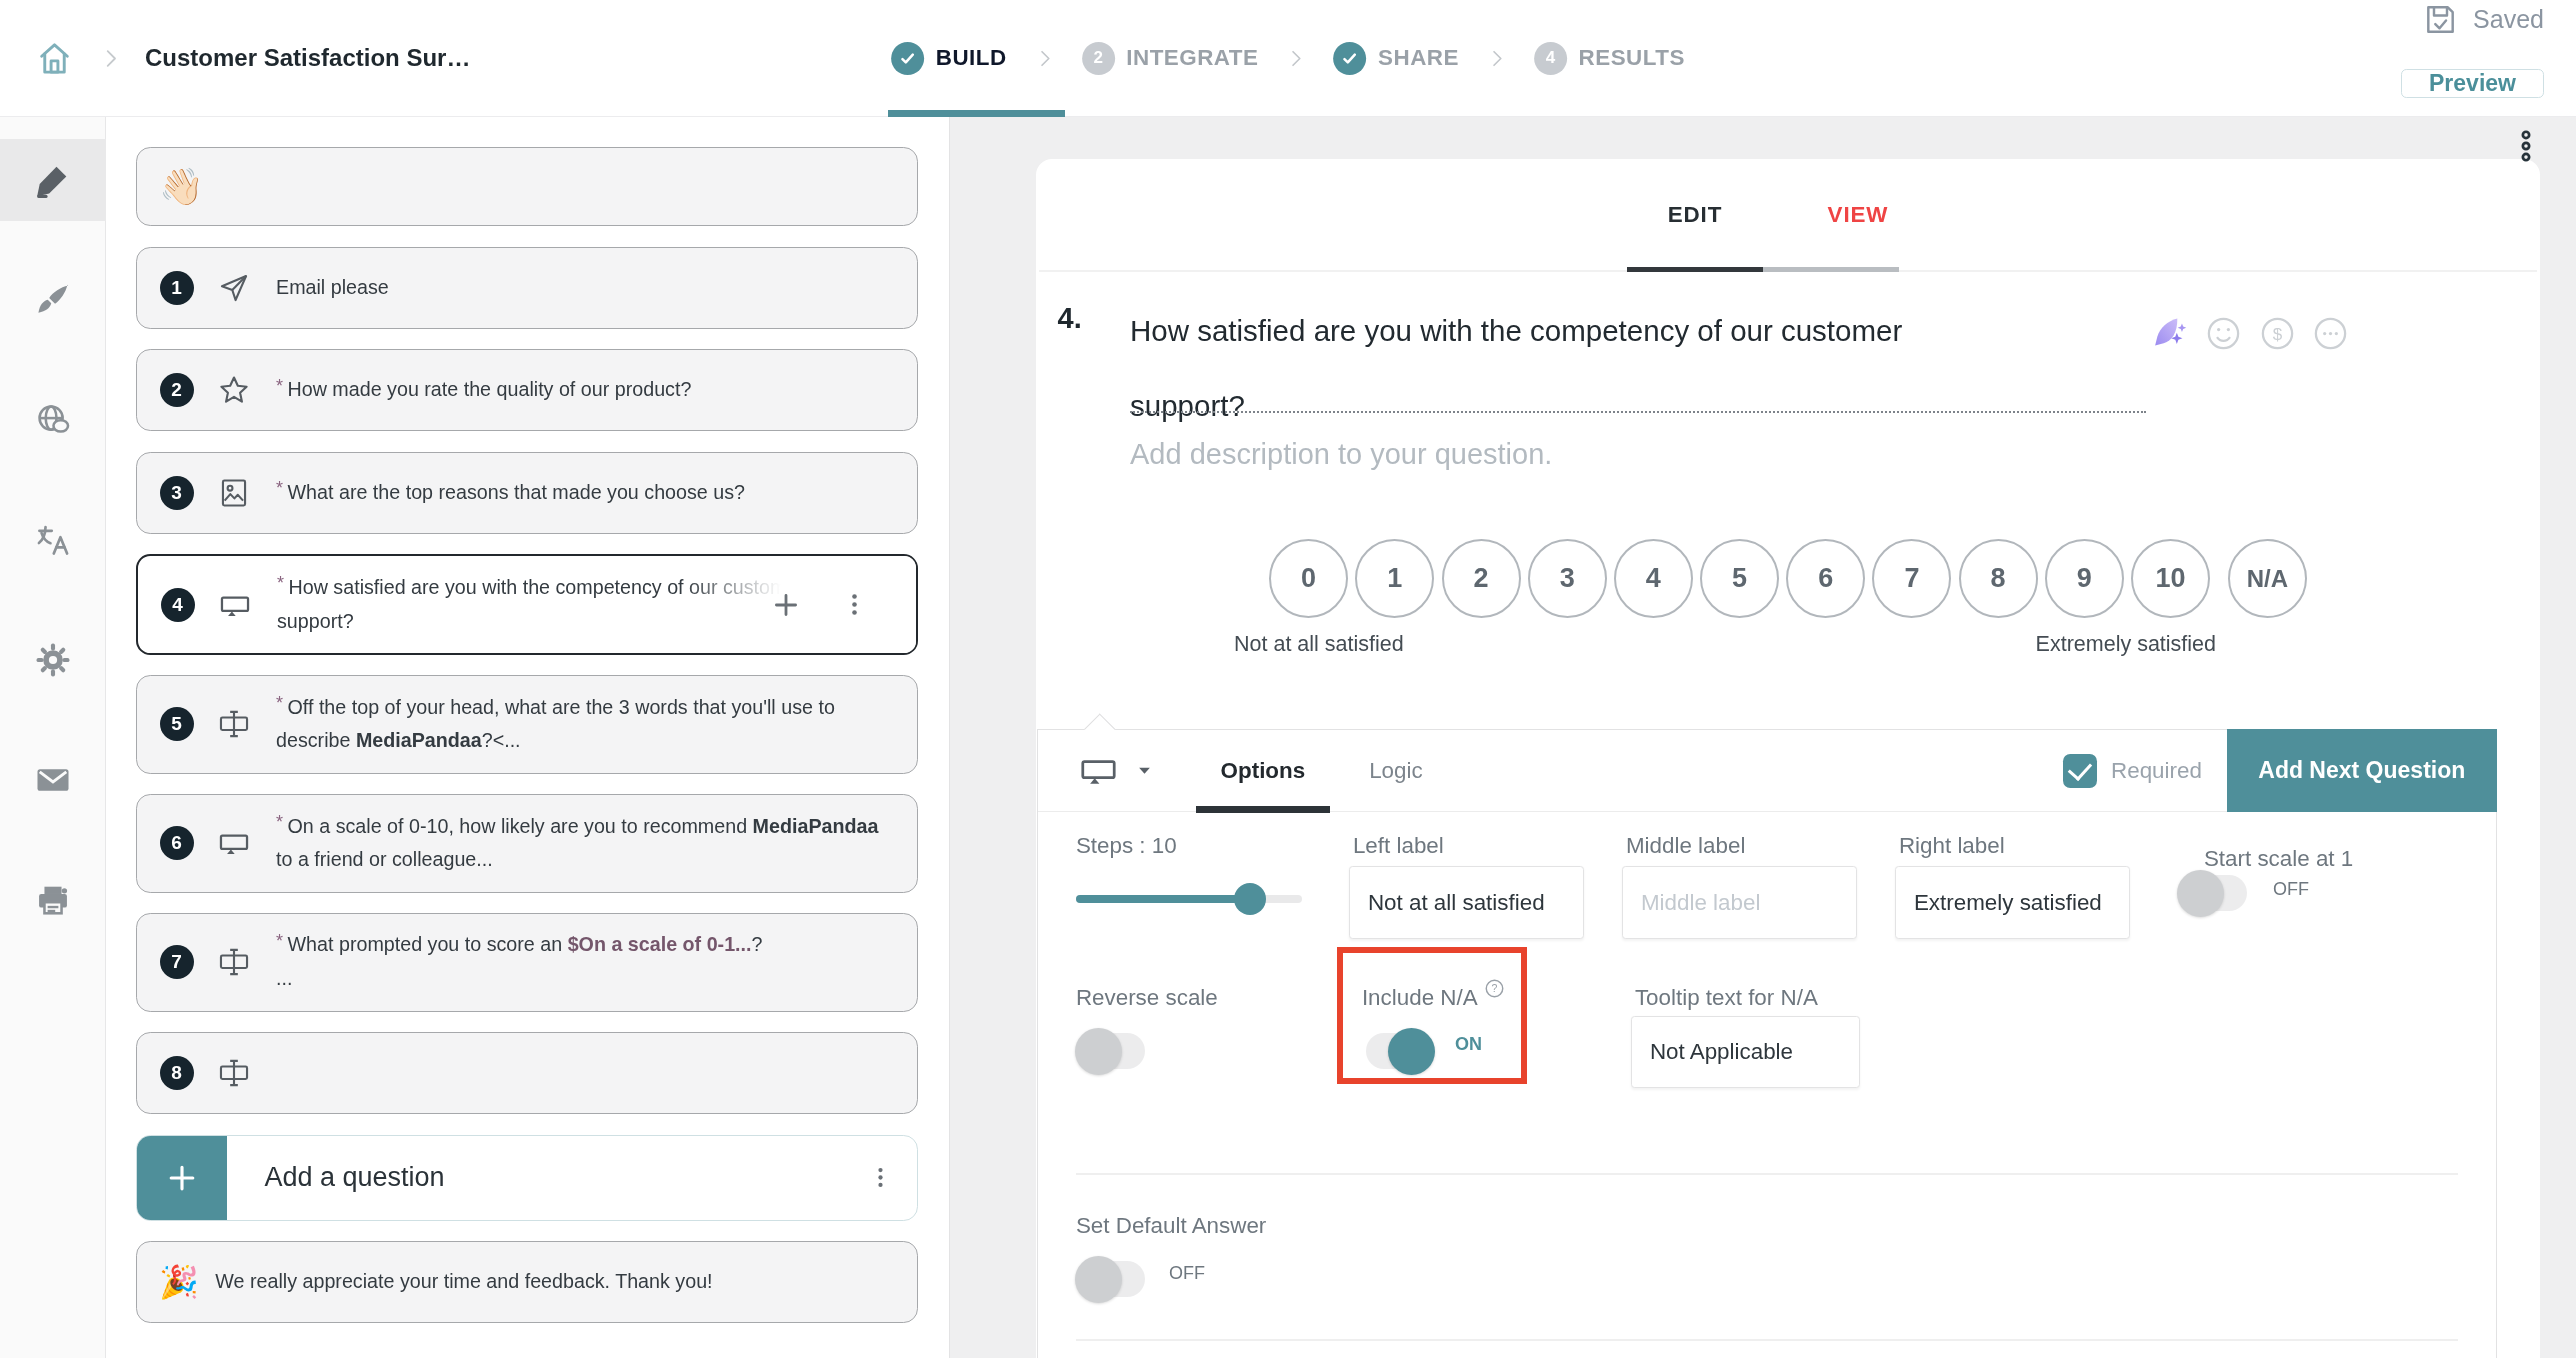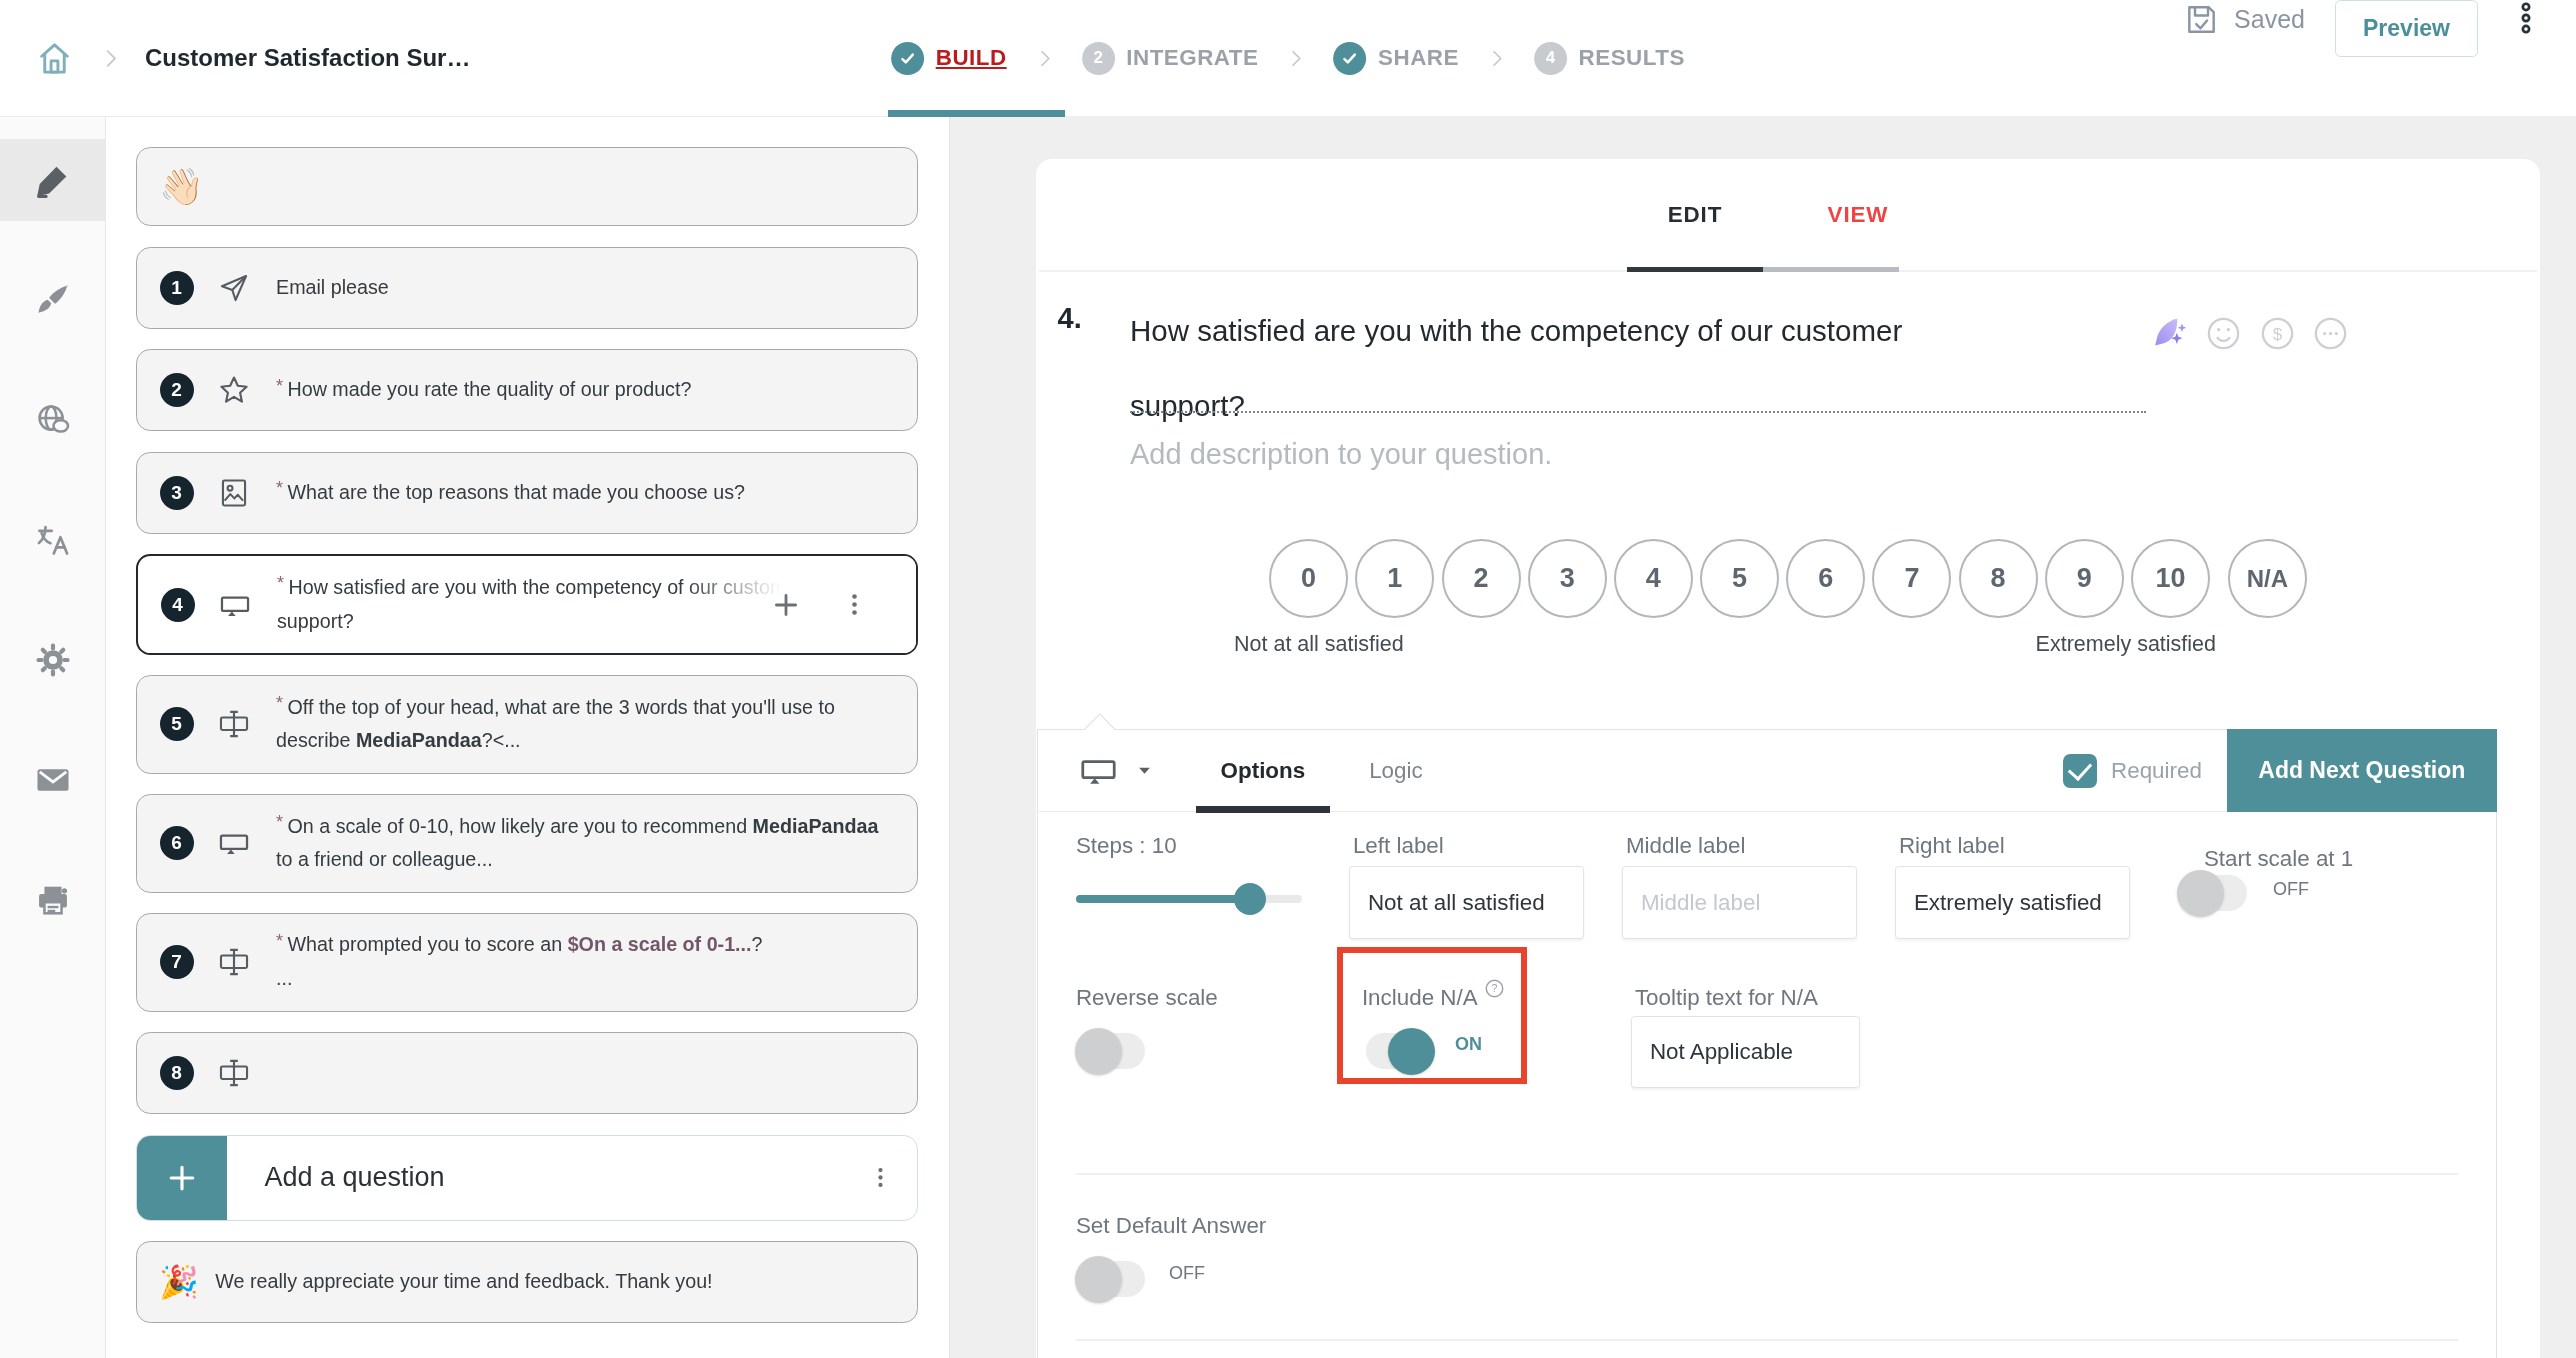--- a/index.html
+++ b/index.html
@@ -11,24 +11,24 @@
   .header { position:absolute; top:0; left:0; right:0; height:117px; background:#fff; border-bottom:0.9px solid #ececee; z-index:5; }
   .header-left { position:absolute; left:34px; top:0; bottom:0; display:flex; align-items:center; gap:21.5px; }
   .home-btn { color:#7fb0ba; display:flex; }
   .chev { color:#c6cacd; display:flex; }
   .doc-title { font-size:24px; font-weight:600; color:#1f282e; }
   .stepper { position:absolute; left:50%; top:0; height:100%; transform:translateX(-50%); display:flex; align-items:center; gap:25px; }
   .step { display:flex; align-items:center; gap:11.6px; cursor:pointer; }
   .step-circle { width:33px; height:33px; border-radius:50%; display:flex; align-items:center; justify-content:center; color:#fff; font-size:17px; font-weight:700; background:#c7cbd0; }
   .step-circle.done { background:#4f8f9a; }
   .step-label { font-size:22.4px; font-weight:700; letter-spacing:0.5px; color:#9aa1a8; }
-  .step.active .step-label { color:#b91c1c;text-decoration:underline; }
+  .step.active .step-label { color:#0f172a; }
   .step-sep { color:#c3c7cb; display:flex; }
   .build-underline { position:absolute; left:888px; bottom:-0.9px; width:177px; height:7.2px; background:#4f8f9a; }
-  .header-right { position:absolute; right:32px; top:0; bottom:0; display:flex; align-items:flex-start; gap:30px; }
+  .header-right { position:absolute; right:32px; top:0; bottom:0; display:flex; align-items:flex-end; gap:30px;flex-direction:column; }
   .saved { display:flex; align-items:center; gap:13.4px; color:#8b95a1; font-size:25px; }
   .preview-btn { width:143px; height:57px; background:#fff; border:0.9px solid #cfe0e4; border-radius:5.4px; color:#4b8f9a; font-size:23px; font-weight:600; display:flex; align-items:center; justify-content:center; cursor:pointer; }
   .kebab-btn { color:#26323a; display:flex; cursor:pointer; }
 
   
   .rail { position:absolute; top:117px; left:0; bottom:0; width:106px; background:#fafafa; border-right:0.9px solid #e7e7e8; padding-top:22.4px; }
   .rail-item { width:106px; height:82px; display:flex; align-items:center; justify-content:center; color:#8b9196; margin-bottom:38px; cursor:pointer; }
   .rail-item.active { background:#e9e9ea; color:#5a6066; }
 
   

